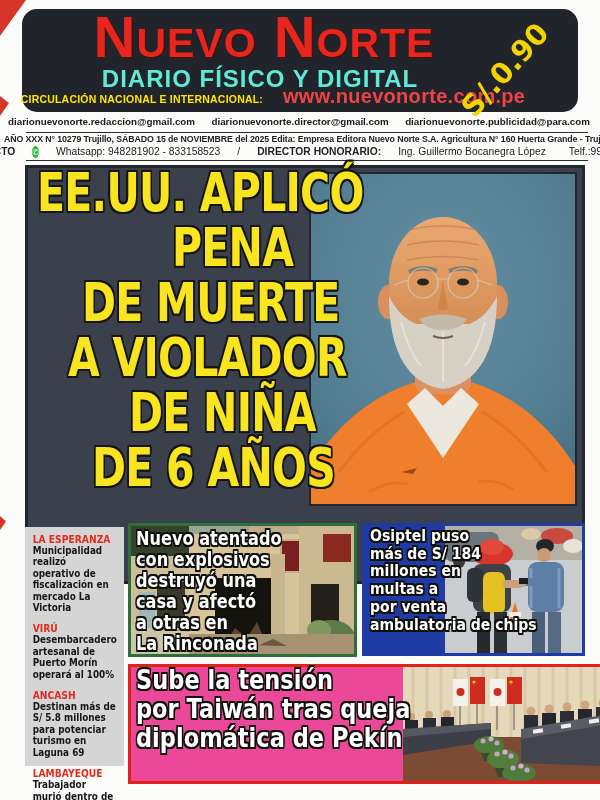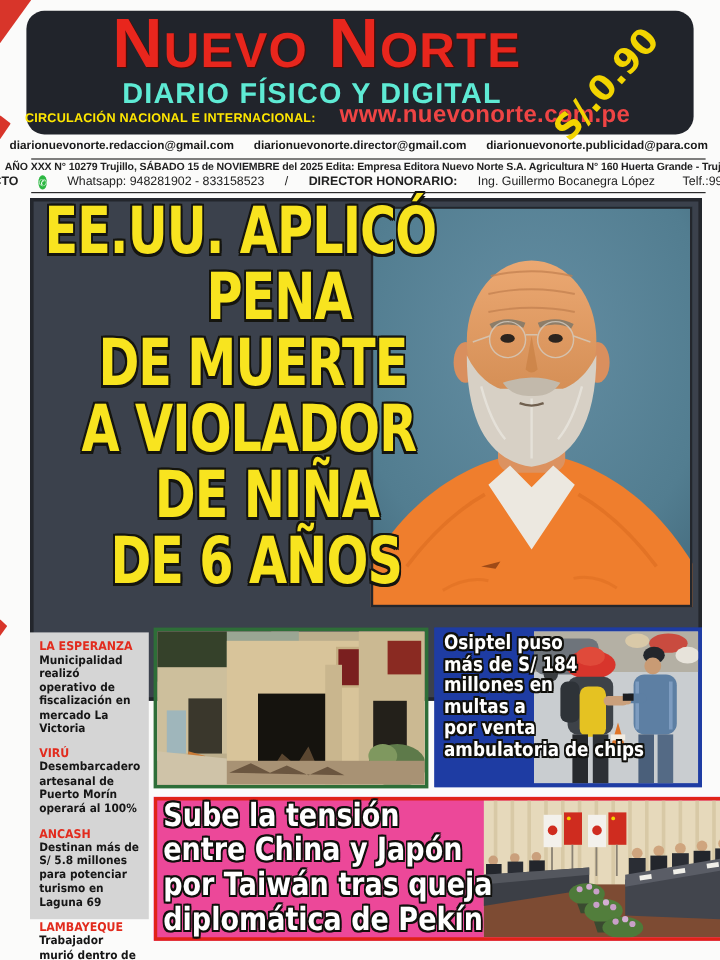--- a/index.html
+++ b/index.html
@@ -222,20 +222,28 @@
       <rect x="168" y="0" width="55" height="128" fill="#cbb992"></rect>
       <rect x="180" y="58" width="28" height="42" fill="#23201a"></rect>
       <rect x="192" y="8" width="28" height="28" fill="#8a2a22"></rect>
       <ellipse cx="200" cy="112" rx="24" ry="18" fill="#5e7a4a"></ellipse>
       <ellipse cx="188" cy="104" rx="12" ry="10" fill="#7f985f"></ellipse>
       <rect x="0" y="108" width="223" height="20" fill="#a89274"></rect>
       <path d="M60,118 l18,-8 l16,8 l14,-6 l18,8 l16,-7 l14,7 Z" fill="#6b5640"></path>
       <path d="M26,100 l14,4 l-4,22 l-14,-4 Z" fill="#c97a35"></path>
       <path d="M0,100 l58,6 l0,22 l-58,0 Z" fill="#cfc3a8"></path>
     </svg>
+    <div class="ov-text">
+      <span class="ov-line"><span>Nuevo atentado</span></span>
+      <span class="ov-line"><span>con explosivos</span></span>
+      <span class="ov-line"><span>destruyó una</span></span>
+      <span class="ov-line"><span>casa y afectó</span></span>
+      <span class="ov-line"><span>a otras en</span></span>
+      <span class="ov-line"><span>La Rinconada</span></span>
+    </div>
   </section>
 
   <section class="photo-story story-osiptel">
     <svg viewBox="0 0 137 127" preserveAspectRatio="none">
       <rect width="137" height="127" fill="#c9cdd0"></rect>
       <rect x="0" y="0" width="137" height="34" fill="#b4b0a4"></rect>
       <rect x="0" y="6" width="54" height="30" rx="8" fill="#6e747b"></rect>
       <circle cx="14" cy="36" r="6" fill="#3a3d40"></circle>
       <ellipse cx="112" cy="10" rx="16" ry="8" fill="#c94b3f"></ellipse>
       <ellipse cx="128" cy="20" rx="10" ry="7" fill="#e7e3da"></ellipse>
@@ -338,19 +346,18 @@
           <circle cx="108" cy="89" r="2.6" fill="#c9a0c9"></circle>
         <path d="M92,101 h17 l-3,9 h-11 Z" fill="#3a4a30"></path>
         <ellipse cx="116" cy="106" rx="17" ry="9" fill="#4e7a3a"></ellipse>
         <circle cx="110" cy="101" r="2.6" fill="#c9a0c9"></circle>
           <circle cx="118" cy="99" r="2.6" fill="#d4aed4"></circle>
           <circle cx="124" cy="103" r="2.6" fill="#c9a0c9"></circle>
       </g>
     </svg>
     <div class="ov-text">
       <span class="ov-line"><span>Sube la tensión</span></span>
-      <span class="ov-line"><span>entre China y Japón</span></span>
       <span class="ov-line"><span>por Taiwán tras queja</span></span>
       <span class="ov-line"><span>diplomática de Pekín</span></span>
     </div>
   </section>
 
 </div>
 
 </body></html>

